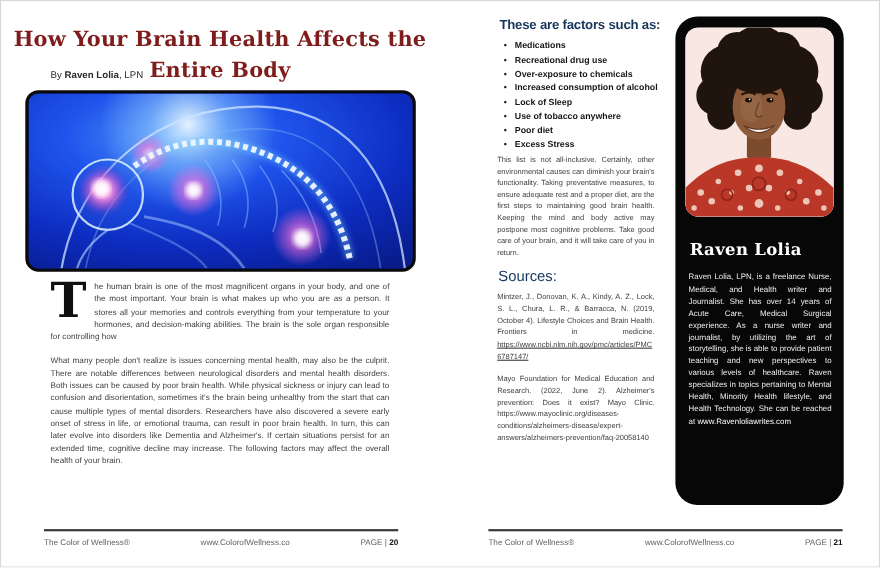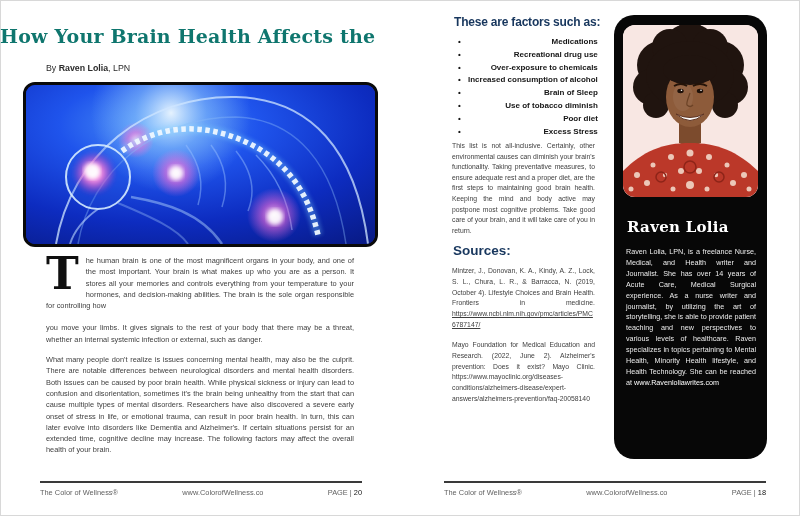--- a/index.html
+++ b/index.html
@@ -2,44 +2,44 @@
 <html><head>
 <meta charset="utf-8">
 <style>
   html,body{margin:0;padding:0;background:#ffffff;}
   .spread{position:relative;width:800px;height:516px;background:#fff;font-family:"Liberation Sans",sans-serif;overflow:hidden;outline:1px solid #d8d8d8;outline-offset:-1px;}
   .page{position:absolute;top:0;width:400px;height:516px;}
   .page-left{left:0;}
   .page-right{left:404px;}
 
   
-  .title{position:absolute;left:0;top:22px;width:100%;font-family:"DejaVu Serif",serif;font-weight:700;font-size:19px;line-height:28px;color:#0f766e;letter-spacing:.2px;}
+  .title{position:absolute;left:0;top:22px;width:100%;text-align:center;font-family:"DejaVu Serif",serif;font-weight:700;font-size:19px;line-height:28px;color:#7f1d1d;letter-spacing:.2px;}
   .byline{position:absolute;left:46px;top:63px;font-size:8.8px;color:#2b2b2b;white-space:nowrap;}
   .byline .bn{font-weight:700;}
   .hero{position:absolute;left:23px;top:82px;width:355px;height:165px;border:3px solid #0a0a0a;border-radius:12px;overflow:hidden;box-sizing:border-box;background:#0c2cb8;}
   .hero svg{display:block;width:100%;height:100%;}
   .body-text{position:absolute;left:46px;top:255px;width:308px;font-size:7.4px;line-height:11.3px;color:#3e3e3e;text-align:justify;}
   .body-text p{margin:0 0 9px 0;}
   .body-text p.p1{margin-bottom:11px;}
   .body-text p.p1b{clear:left;}
   .dropcap{float:left;font-family:"DejaVu Serif",serif;font-weight:700;font-size:44px;line-height:38px;height:44px;padding-right:7px;color:#0f0f0f;}
 
   
   .footer-rule{position:absolute;left:40px;top:481px;width:322px;height:2px;background:#3a3a3a;}
   .footer{position:absolute;left:40px;top:488px;width:322px;display:flex;justify-content:space-between;align-items:baseline;font-size:7.4px;color:#5f5f5f;}
   .footer .pg{color:#5f5f5f;}
-  .footer .pg .num{color:#151515;font-weight:400;text-align:right;}
+  .footer .pg .num{color:#151515;font-weight:700;text-align:right;}
 
   
   .factors-heading{position:absolute;left:50px;top:15px;font-size:12px;font-weight:700;color:#17365d;letter-spacing:-.2px;}
   .factors-list{position:absolute;left:58px;top:37px;margin:0;padding:0;list-style:none;font-size:8px;font-weight:700;color:#161616;}
-  .factors-list li{position:relative;padding-left:6px;line-height:10px;margin-bottom:2.8px;text-align:right;}
+  .factors-list li{position:relative;padding-left:6px;line-height:10px;margin-bottom:2.8px;}
   .factors-list li::before{content:"•";position:absolute;left:-4px;top:0;}
   .rp-para{position:absolute;left:48px;top:141px;width:143px;font-size:6.8px;line-height:10.6px;color:#3e3e3e;text-align:justify;}
-  .sources-heading{position:absolute;left:49px;top:243px;font-size:13.5px;font-weight:700;color:#17365d;}
+  .sources-heading{position:absolute;left:49px;top:243px;font-size:13.5px;font-weight:400;color:#17365d;}
   .source{position:absolute;left:48px;width:143px;font-size:6.8px;line-height:10.8px;color:#3e3e3e;text-align:justify;overflow-wrap:anywhere;}
   .source1{top:266px;}
   .source2{top:340px;}
   .src-link{text-decoration:underline;color:#3e3e3e;cursor:pointer;}
 
   
   .card{position:absolute;left:210px;top:15px;width:153px;height:444px;background:#070707;border-radius:20px;}
   .photo{position:absolute;left:9px;top:10px;width:135px;height:172px;border-radius:12px;overflow:hidden;background:#f8e7e3;}
   .photo svg{display:block;width:100%;height:100%;}
   .card-name{position:absolute;left:13px;top:203px;font-family:"DejaVu Serif",serif;font-weight:700;font-size:15px;color:#ffffff;letter-spacing:.3px;}
@@ -47,20 +47,21 @@
   .bio-link{color:#ffffff;cursor:pointer;}
 </style>
 </head>
 <body>
 
 <div class="spread">
 
   <div class="page page-left">
     <div class="title">
       <span style="display:block">How Your Brain Health Affects the</span>
+      <span style="display:block">Entire Body</span>
     </div>
     <div class="byline"><span>By </span><span class="bn">Raven Lolia</span><span>, LPN</span></div>
 
     <div class="hero">
       <svg viewBox="0 0 349 159" preserveAspectRatio="none">
         <defs>
           <radialGradient id="bgBlue" cx="38%" cy="25%" r="95%">
             <stop offset="0%" stop-color="#4f97f8"></stop>
             <stop offset="30%" stop-color="#1f54ec"></stop>
             <stop offset="65%" stop-color="#0d2cc0"></stop>
@@ -104,41 +105,40 @@
         <circle cx="150" cy="88" r="7" fill="#ffffff" opacity="0.9" filter="url(#soft)"></circle>
         <circle cx="248" cy="130" r="27" fill="url(#spotPink)"></circle>
         <circle cx="249" cy="132" r="8" fill="#ffffff" opacity="0.9" filter="url(#soft)"></circle>
         <path d="M 105,112 C 140,118 175,128 196,159" stroke="#a9cdfc" stroke-width="2.5" fill="none" opacity="0.5"></path>
         <path d="M 92,118 C 120,130 150,142 162,159" stroke="#a9cdfc" stroke-width="2" fill="none" opacity="0.35"></path>
       </svg>
     </div>
 
     <div class="body-text">
       <p class="p1"><span class="dropcap">T</span><span>he human brain is one of the most magnificent organs in your body, and one of the most important. Your brain is what makes up who you are as a person. It stores all your memories and controls everything from your temperature to your hormones, and decision-making abilities. The brain is the sole organ responsible for controlling how</span></p>
-      <p class="p1b">you move your limbs. It gives signals to the rest of your body that there may be a threat, whether an internal systemic infection or external, such as danger.</p>
       <p>What many people don't realize is issues concerning mental health, may also be the culprit. There are notable differences between neurological disorders and mental health disorders. Both issues can be caused by poor brain health. While physical sickness or injury can lead to confusion and disorientation, sometimes it's the brain being unhealthy from the start that can cause multiple types of mental disorders. Researchers have also discovered a severe early onset of stress in life, or emotional trauma, can result in poor brain health. In turn, this can later evolve into disorders like Dementia and Alzheimer's. If certain situations persist for an extended time, cognitive decline may increase. The following factors may affect the overall health of your brain.</p>
     </div>
 
     <div class="footer-rule"></div>
     <div class="footer">
       <span>The Color of Wellness®</span>
       <span>www.ColorofWellness.co</span>
       <span class="pg"><span>PAGE | </span><span class="num">20</span></span>
     </div>
   </div>
 
   <div class="page page-right">
     <div class="factors-heading">These are factors such as:</div>
     <ul class="factors-list">
       <li>Medications</li>
       <li>Recreational drug use</li>
       <li>Over-exposure to chemicals</li>
       <li>Increased consumption of alcohol</li>
-      <li>Brain of Sleep</li>
-      <li>Use of tobacco diminish</li>
+      <li>Lock of Sleep</li>
+      <li>Use of tobacco anywhere</li>
       <li>Poor diet</li>
       <li>Excess Stress</li>
     </ul>
     <div class="rp-para">This list is not all-inclusive. Certainly, other environmental causes can diminish your brain's functionality. Taking preventative measures, to ensure adequate rest and a proper diet, are the first steps to maintaining good brain health. Keeping the mind and body active may postpone most cognitive problems. Take good care of your brain, and it will take care of you in return.</div>
     <div class="sources-heading">Sources:</div>
     <div class="source source1"><span>Mintzer, J., Donovan, K. A., Kindy, A. Z., Lock, S. L., Chura, L. R., &amp; Barracca, N. (2019, October 4). Lifestyle Choices and Brain Health. Frontiers in medicine. </span><span class="src-link">https://www.ncbi.nlm.nih.gov/pmc/articles/PMC6787147/</span></div>
     <div class="source source2">Mayo Foundation for Medical Education and Research. (2022, June 2). Alzheimer's prevention: Does it exist? Mayo Clinic. https://www.mayoclinic.org/diseases-conditions/alzheimers-disease/expert-answers/alzheimers-prevention/faq-20058140</div>
 
     <div class="card">
       <div class="photo">
@@ -197,17 +197,17 @@
         </svg>
       </div>
       <div class="card-name">Raven Lolia</div>
       <div class="card-bio"><span>Raven Lolia, LPN, is a freelance Nurse, Medical, and Health writer and Journalist. She has over 14 years of Acute Care, Medical Surgical experience. As a nurse writer and journalist, by utilizing the art of storytelling, she is able to provide patient teaching and new perspectives to various levels of healthcare. Raven specializes in topics pertaining to Mental Health, Minority Health lifestyle, and Health Technology. She can be reached at </span><span class="bio-link">www.Ravenloliawrites.com</span></div>
     </div>
 
     <div class="footer-rule"></div>
     <div class="footer">
       <span>The Color of Wellness®</span>
       <span>www.ColorofWellness.co</span>
-      <span class="pg"><span>PAGE | </span><span class="num">18</span></span>
+      <span class="pg"><span>PAGE | </span><span class="num">21</span></span>
     </div>
   </div>
 
 </div>
 
 </body></html>

